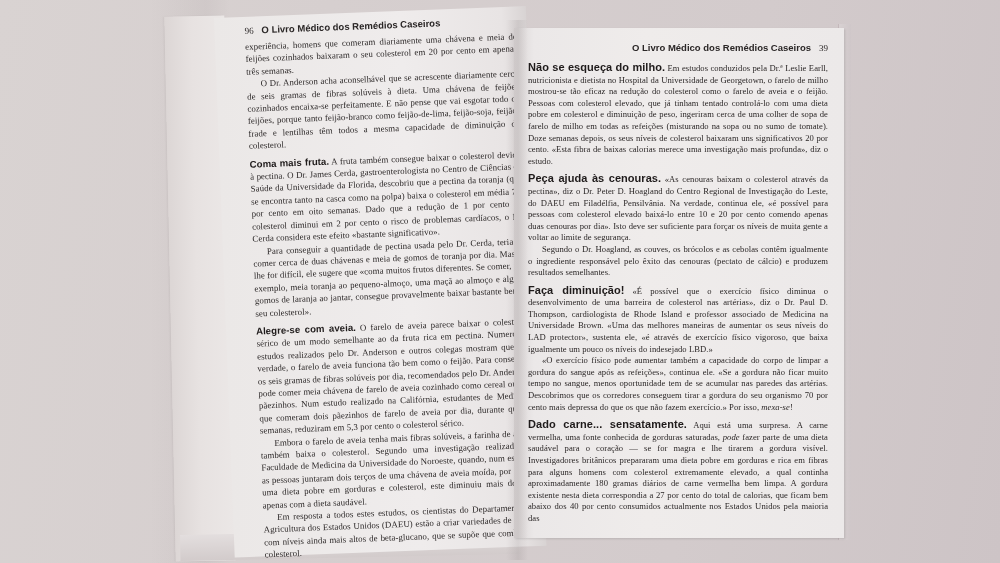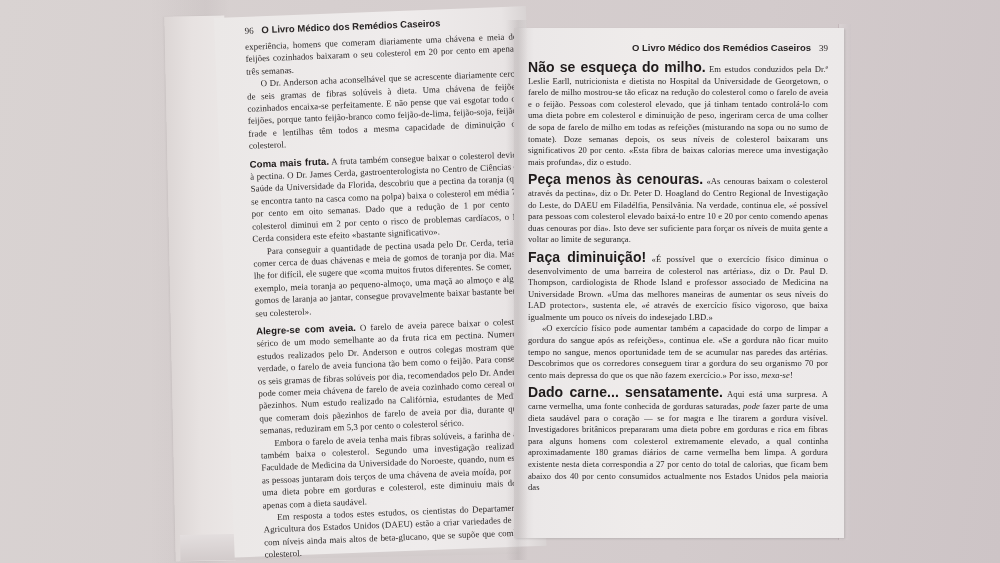--- a/index.html
+++ b/index.html
@@ -106,21 +106,21 @@
   }
   .page-left .para {
     font-size: 8.9px;
     line-height: 12.4px;
   }
   .para.indent { text-indent: 14px; }
   .para.gap { margin-top: 6px; }
   .heading {
     font-family: "Liberation Sans", "DejaVu Sans", sans-serif;
     font-weight: bold;
-    font-size: 14px;
+    font-size: 11px;
     color: #1f1b1b;
   }
   .page-left .heading { font-size: 9.6px; }
   em { font-style: italic; }
 </style>
 </head>
 <body>
 
 <div class="surface-shadow"></div>
 <div class="page-stack-left"></div>
@@ -162,22 +162,25 @@
   <div class="running-head">
     <span>O Livro Médico dos Remédios Caseiros</span>
     <span class="page-num">39</span>
   </div>
 
   <p class="para">
     <span class="heading">Não se esqueça do milho.</span>
     <span>Em estudos conduzidos pela Dr.ª Leslie Earll, nutricionista e dietista no Hospital da Universidade de Georgetown, o farelo de milho mostrou-se tão eficaz na redução do colesterol como o farelo de aveia e o feijão. Pessoas com colesterol elevado, que já tinham tentado controlá-lo com uma dieta pobre em colesterol e diminuição de peso, ingeriram cerca de uma colher de sopa de farelo de milho em todas as refeições (misturando na sopa ou no sumo de tomate). Doze semanas depois, os seus níveis de colesterol baixaram uns significativos 20 por cento. «Esta fibra de baixas calorias merece uma investigação mais profunda», diz o estudo.</span>
   </p>
   <p class="para gap">
-    <span class="heading">Peça menos às cenouras.</span>
+    <span class="heading">Peça ajuda às cenouras.</span>
     <span>«As cenouras baixam o colesterol através da pectina», diz o Dr. Peter D. Hoagland do Centro Regional de Investigação do Leste, do DAEU em Filadélfia, Pensilvânia. Na verdade, continua ele, «é possível para pessoas com colesterol elevado baixá-lo entre 10 e 20 por cento comendo apenas duas cenouras por dia». Isto deve ser suficiente para forçar os níveis de muita gente a voltar ao limite de segurança.</span>
+  </p>
+  <p class="para indent">
+    <span>Segundo o Dr. Hoagland, as couves, os brócolos e as cebolas contêm igualmente o ingrediente responsável pelo êxito das cenouras (pectato de cálcio) e produzem resultados semelhantes.</span>
   </p>
   <p class="para gap">
     <span class="heading">Faça diminuição!</span>
     <span>«É possível que o exercício físico diminua o desenvolvimento de uma barreira de colesterol nas artérias», diz o Dr. Paul D. Thompson, cardiologista de Rhode Island e professor associado de Medicina na Universidade Brown. «Uma das melhores maneiras de aumentar os seus níveis do LAD protector», sustenta ele, «é através de exercício físico vigoroso, que baixa igualmente um pouco os níveis do indesejado LBD.»</span>
   </p>
   <p class="para indent">
     <span>«O exercício físico pode aumentar também a capacidade do corpo de limpar a gordura do sangue após as refeições», continua ele. «Se a gordura não ficar muito tempo no sangue, menos oportunidade tem de se acumular nas paredes das artérias. Descobrimos que os corredores conseguem tirar a gordura do seu organismo 70 por cento mais depressa do que os que não fazem exercício.» Por isso, </span><em>mexa-se</em><span>!</span>
   </p>
   <p class="para gap">
     <span class="heading">Dado carne... sensatamente.</span>

